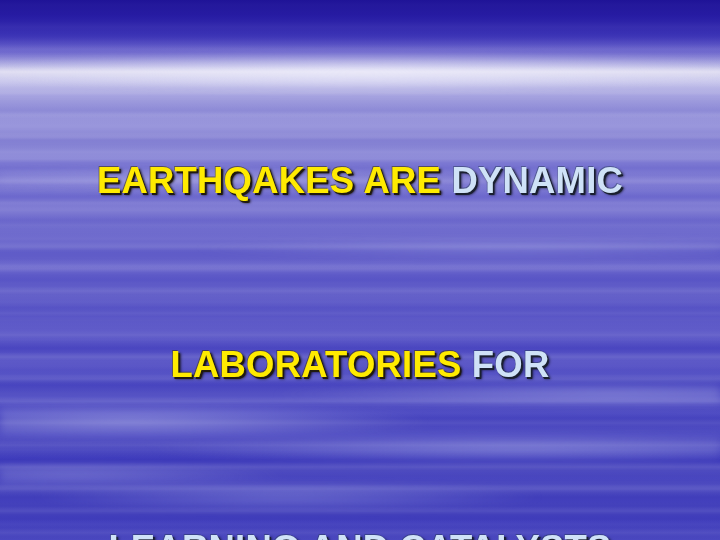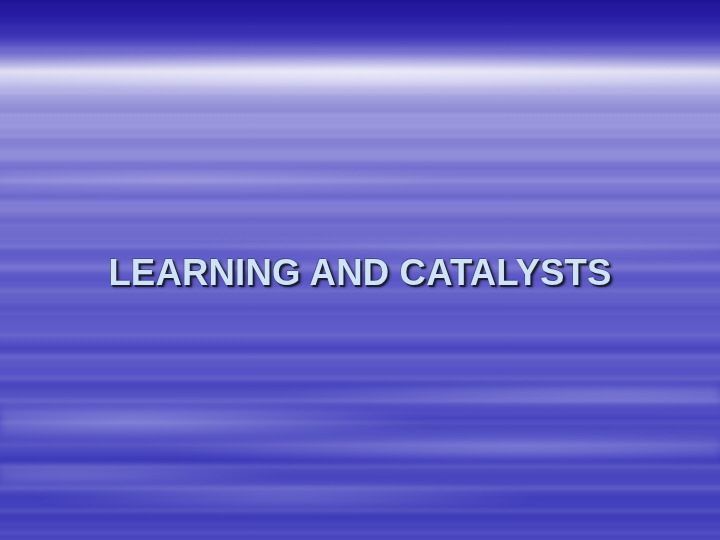--- a/index.html
+++ b/index.html
@@ -148,21 +148,23 @@
 
 <div id="slide">
 
   <div class="bg-base"></div>
   <div class="bg-streaks-a"></div>
   <div class="bg-streaks-b"></div>
   <div class="bg-clouds"></div>
   <div class="bg-topfade"></div>
 
   <div class="title-block">
+    <span class="tline"><span class="w-yellow">EARTHQAKES ARE </span><span class="w-blue">DYNAMIC</span></span>
 
+    <span class="tline"><span class="w-yellow">LABORATORIES </span><span class="w-blue">FOR</span></span>
 
     <span class="tline"><span class="w-blue">LEARNING AND CATALYSTS</span></span>
 
     
 
     
 
     
 
     

